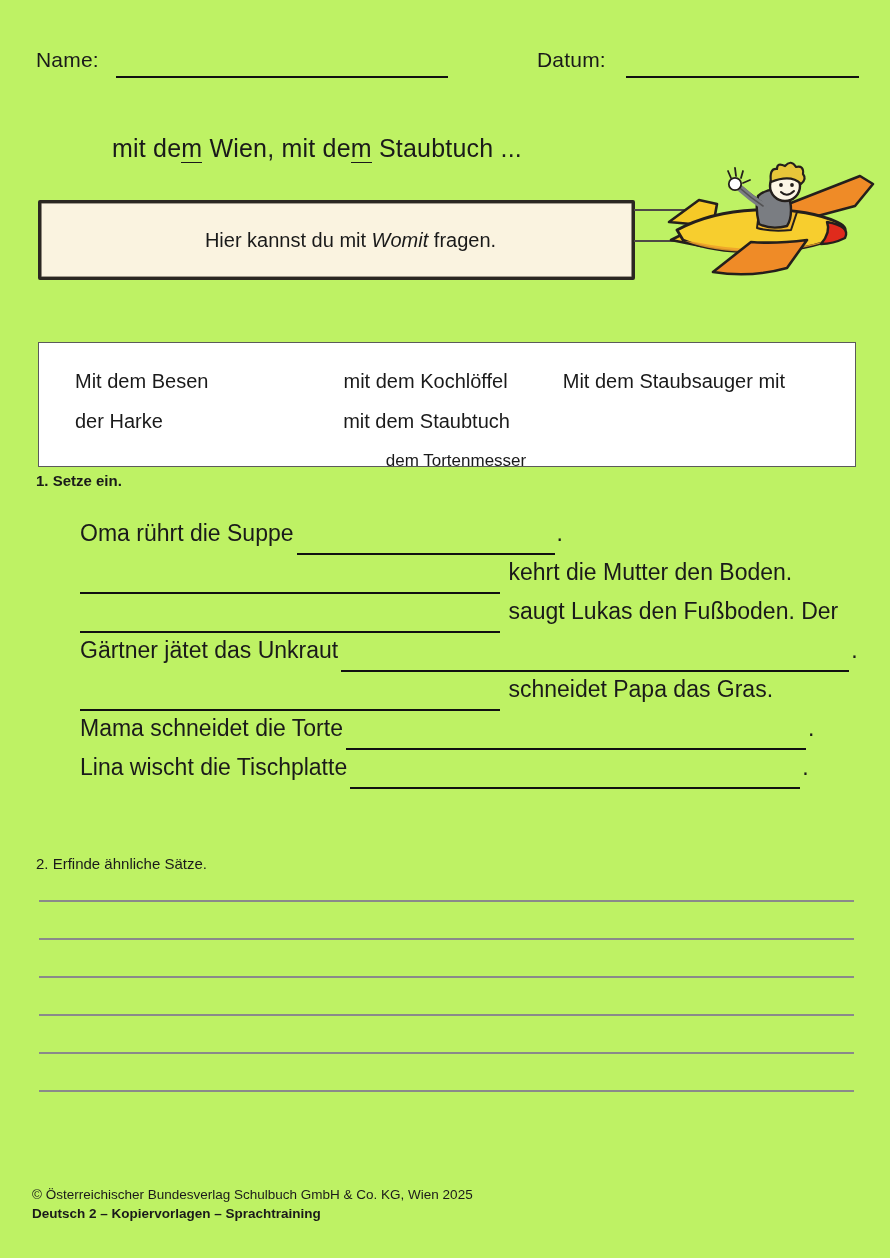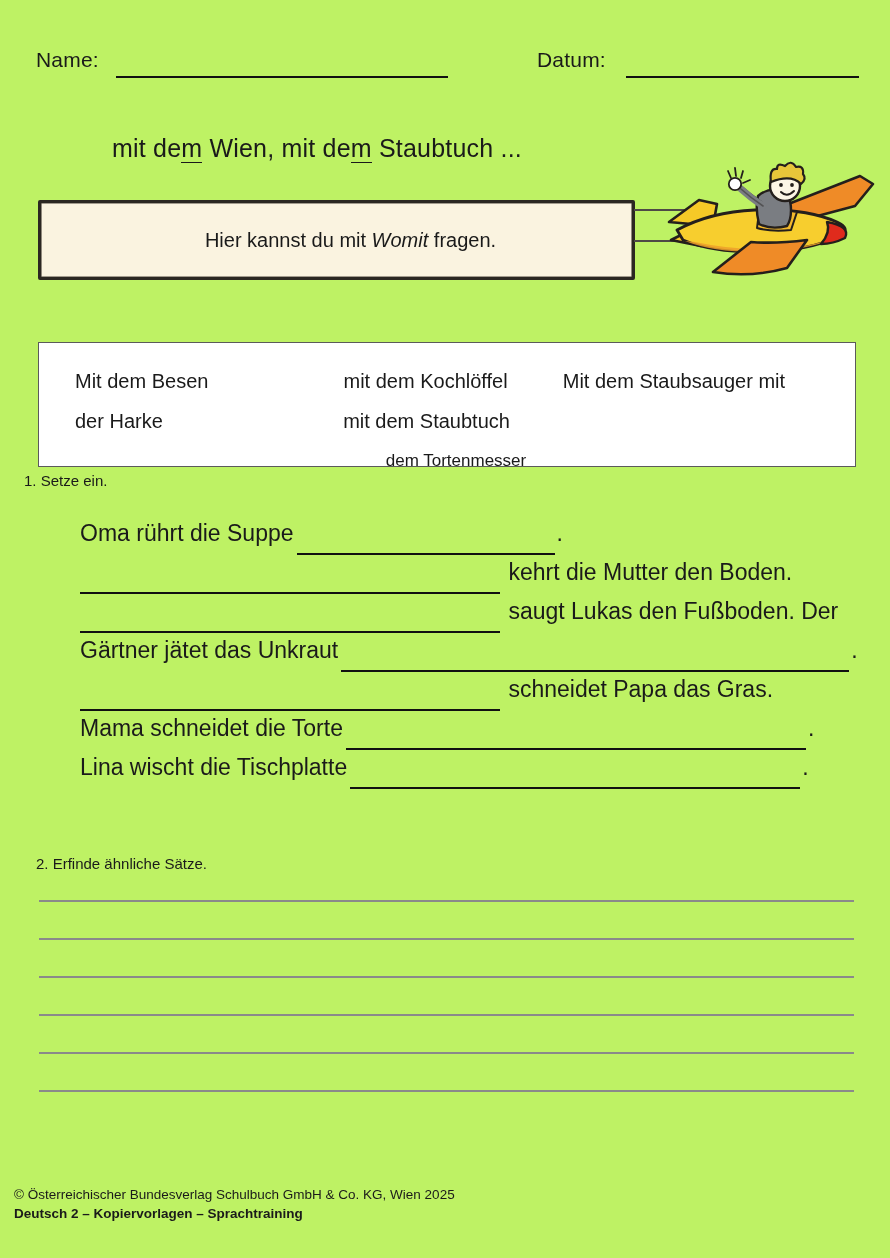--- a/index.html
+++ b/index.html
@@ -136,24 +136,25 @@
   }
   .wb-c1 { width: 250px; text-align: left; padding-left: 36px; box-sizing: border-box; }
   .wb-c2 { width: 275px; text-align: center; box-sizing: border-box; }
   .wb-c3 { width: 293px; text-align: left; box-sizing: border-box; }
   .wb-cell { font-size: 20px; color: #1a1a1a; white-space: nowrap; }
   .wb-row-center { text-align: center; font-size: 17px; line-height: 40px; padding-left: 18px; }
 
   
   .task1-label {
     position: absolute;
-    left: 24px;
+    left: 36px;
     top: 472px;
     font-size: 15px;
     color: #1a1a1a;
+    font-weight: bold;
   }
   .ex1 {
     position: absolute;
     left: 36px;
     top: 514px;
     width: 820px;
     font-size: 23px;
     line-height: 39px;
     color: #1a1a1a;
     margin-left: 44px;
@@ -182,21 +183,21 @@
   }
   .write-line {
     height: 0;
     border-bottom: 2px solid #8a8a8a;
     margin-bottom: 36px;
   }
 
   
   .footer {
     position: absolute;
-    left: 14px;
+    left: 32px;
     top: 1185px;
     font-size: 13.5px;
     color: #1a1a1a;
     line-height: 19px;
   }
   .footer .bold { font-weight: bold; }
 </style>
 </head>
 <body>
 

